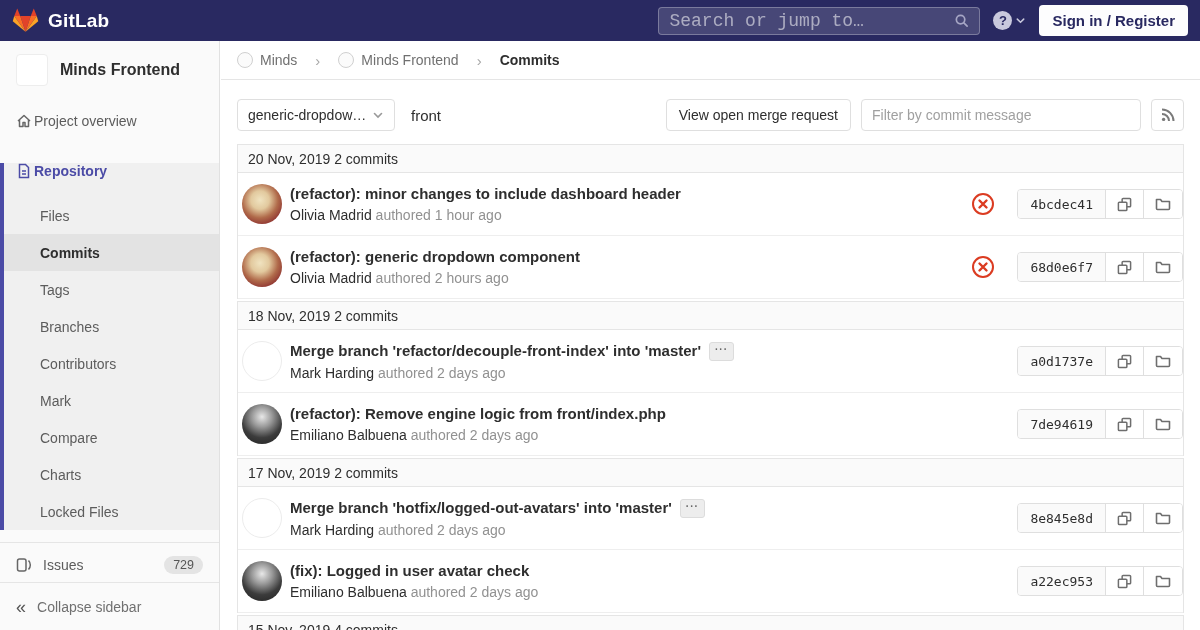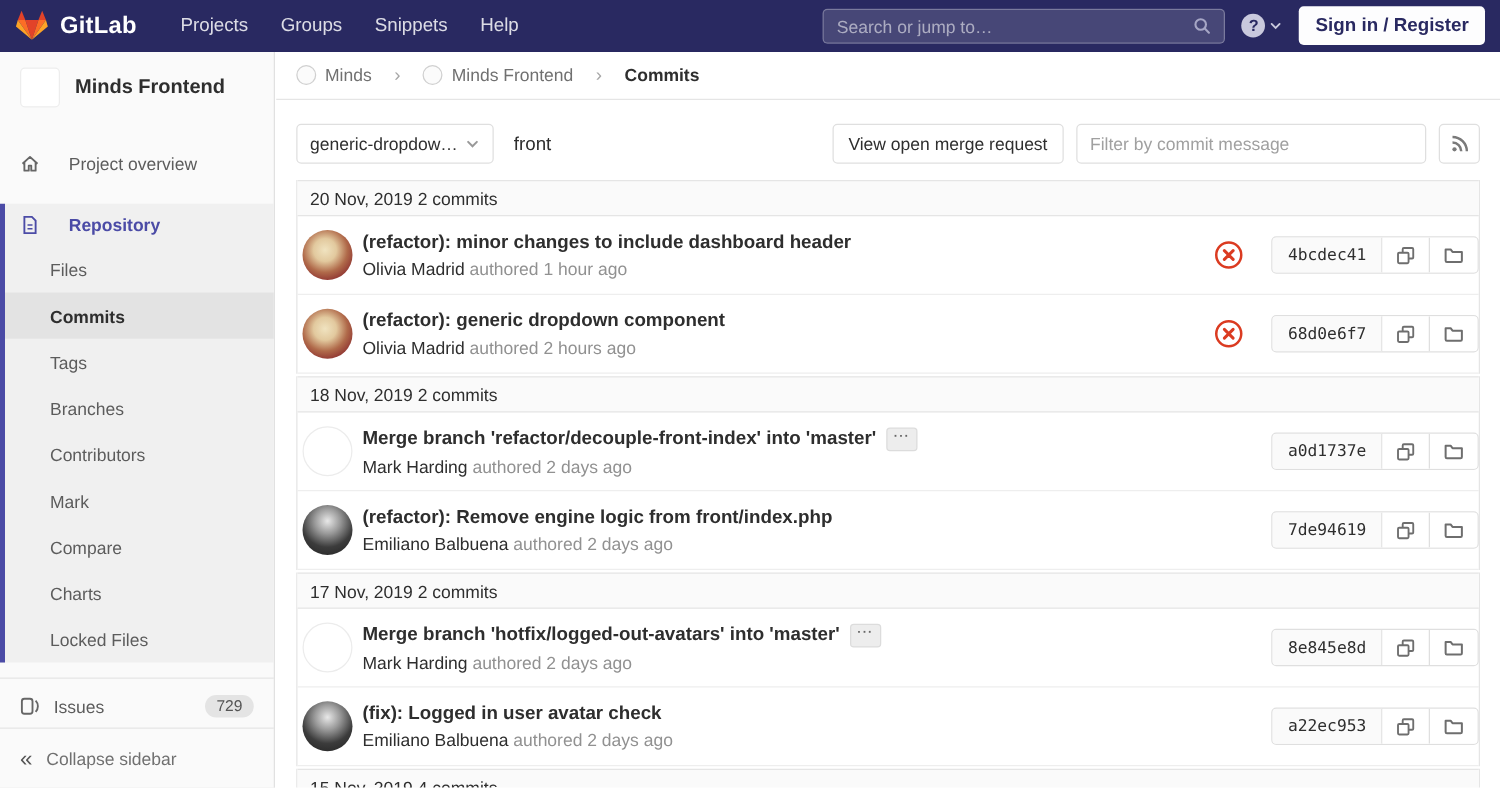--- a/index.html
+++ b/index.html
@@ -10,35 +10,35 @@
   .navbar { position:fixed; top:0; left:0; width:1200px; height:41px; background:#292961;
     display:flex; align-items:center; padding:0 12px; z-index:20; }
   .brand { display:flex; align-items:center; gap:9px; cursor:pointer; }
   .brand-name { color:#fff; font-size:19px; font-weight:600; letter-spacing:.2px; }
   .nav-menu { display:flex; margin-left:22px; }
   .nav-menu-item { color:rgba(255,255,255,.84); font-size:15px; padding:0 13px; line-height:41px; cursor:pointer; }
   .nav-right { margin-left:auto; display:flex; align-items:center; gap:13px; }
   .nav-search { width:322px; height:28px; background:rgba(255,255,255,.14);
     border:1px solid rgba(255,255,255,.28); border-radius:4px;
     display:flex; align-items:center; padding:0 10px; }
-  .nav-search input { flex:1; background:transparent; border:none; outline:none; color:#f97316; font-size:14px; font-family:Liberation Sans, sans-serif; }
+  .nav-search input { flex:1; background:transparent; border:none; outline:none; color:#f97316; font-size:18px; font-family:Liberation Mono, monospace; }
   .nav-search input::placeholder { color:rgba(255,255,255,.55); }
   .nav-help { display:flex; align-items:center; gap:3px; cursor:pointer; }
   .help-circle { width:19px; height:19px; border-radius:50%; background:#c9c9dd; color:#292961;
     font-weight:700; font-size:13px; display:flex; align-items:center; justify-content:center; }
   .signin-btn { background:#fdfdfe; color:#292961; font-weight:700; font-size:15px;
     padding:7px 13px; border-radius:4px; border:none; cursor:pointer; font-family:inherit; }
 
   
   .sidebar { position:fixed; top:41px; left:0; bottom:0; width:220px; background:#fafafa;
     border-right:1px solid #e1e1e1; }
   .context { display:flex; align-items:center; gap:12px; padding:13px 16px; }
   .context-avatar { width:32px; height:32px; background:#fff; border:1px solid #ededed; border-radius:4px; flex:none; }
   .context-name { font-weight:700; font-size:16px; color:#2e2e2e; }
-  .side-item { display:flex; align-items:center; gap:23px; height:36px; padding:0 16px;
+  .side-item { display:flex; gap:2px; height:36px; padding:0 16px;
     color:#5c5c5c; font-size:14px; cursor:pointer; }
   .overview-item { margin-top:14px; }
   .repo-section { margin-top:14px; background:#f0f0f0; border-left:4px solid #4b4ba6; }
   .repo-header { height:34px; padding:0 12px; color:#4b4ba6; font-weight:700; }
   .sub-item { height:37px; padding-left:36px; display:flex; align-items:center; color:#5c5c5c; cursor:pointer; }
   .sub-item.active { background:#e3e3e3; color:#2e2e2e; font-weight:700; }
   .issues-row { margin-top:12px; border-top:1px solid #e5e5e5; height:44px; display:flex;
     align-items:center; gap:11px; padding:0 16px; color:#5c5c5c; cursor:pointer; }
   .badge { margin-left:auto; background:#e4e4e4; border-radius:10px; padding:2px 9px;
     font-size:12.5px; color:#555; }
@@ -111,26 +111,20 @@
         <polygon fill="#fc6d26" points="18,33 3,12 11,12"></polygon>
         <polygon fill="#fc6d26" points="18,33 33,12 25,12"></polygon>
         <polygon fill="#fca326" points="3,12 1,19 18,33"></polygon>
         <polygon fill="#fca326" points="33,12 35,19 18,33"></polygon>
         <polygon fill="#e24329" points="3,12 7,2 11,12"></polygon>
         <polygon fill="#e24329" points="33,12 29,2 25,12"></polygon>
       </svg>
     </span>
     <span class="brand-name">GitLab</span>
   </div>
-  <div class="nav-menu">
-    <span class="nav-menu-item">Projects</span>
-    <span class="nav-menu-item">Groups</span>
-    <span class="nav-menu-item">Snippets</span>
-    <span class="nav-menu-item">Help</span>
-  </div>
   <div class="nav-right">
     <div class="nav-search">
       <input type="text" placeholder="Search or jump to…" style="">
       <span style="display:flex;">
         <svg viewBox="0 0 16 16" width="15" height="15">
           <circle cx="7" cy="7" r="4.5" fill="none" stroke="#a6a6c5" stroke-width="1.8"></circle>
           <path d="M10.5 10.5 L14 14" stroke="#a6a6c5" stroke-width="1.8" stroke-linecap="round"></path>
         </svg>
       </span>
     </div>

